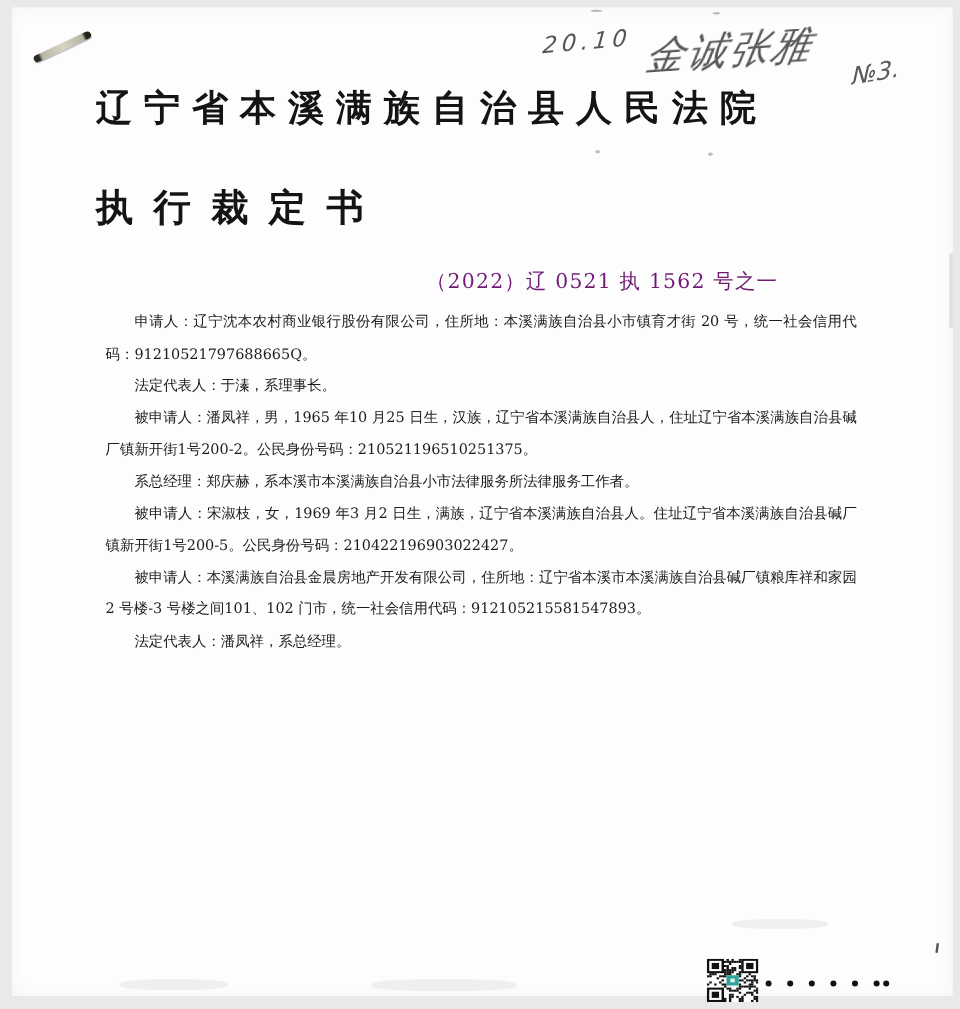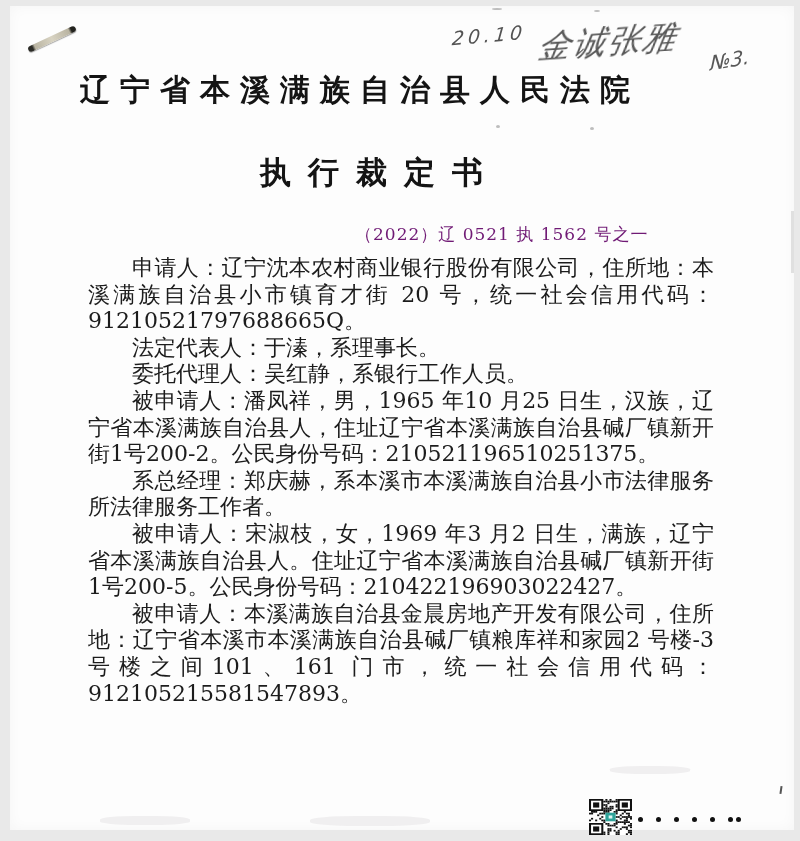--- a/index.html
+++ b/index.html
@@ -41,31 +41,31 @@
     transform:rotate(-10deg) skewX(-12deg);opacity:.85;
   }
   
   .court-name{
     position:absolute;left:70px;top:64px;width:600px;
     font-size:30px;font-weight:700;
     letter-spacing:10px;color:#141414;white-space:nowrap;
   }
   .doc-title{
     position:absolute;left:70px;top:146px;width:600px;
-    text-align:center;font-size:31px;font-weight:700;
+    text-align:left;font-size:31px;font-weight:700;
     letter-spacing:17px;color:#141414;white-space:nowrap;
   }
   .case-number{
     position:absolute;left:345px;top:217px;
     font-size:17px;color:#701a75;letter-spacing:1px;white-space:nowrap;
   }
   
   .doc-body{
     position:absolute;left:78px;top:249px;width:626px;
-    font-size:22px;line-height:26.6px;color:#1c1c1c;
+    font-size:12px;line-height:26.6px;color:#1c1c1c;
     text-align:justify;
   }
   .doc-body p{margin:0;text-indent:2em;}
   
   .speck{position:absolute;background:#bdbdbd;border-radius:50%;}
   .speck.s1{left:482px;top:2px;width:10px;height:2px;}
   .speck.s2{left:584px;top:4px;width:6px;height:2px;}
   .speck.s3{left:486px;top:119px;width:4px;height:3px;}
   .speck.s4{left:580px;top:121px;width:4px;height:3px;}
   .edge-shadow-right{
@@ -115,25 +115,25 @@
 
   <div class="doc-title">执行裁定书</div>
 
   <div class="case-number">（2022）辽 0521 执 1562 号之一</div>
 
   <div class="edge-shadow-right"></div>
 
   <div class="doc-body">
     <p>申请人：辽宁沈本农村商业银行股份有限公司，住所地：本溪满族自治县小市镇育才街 20 号，统一社会信用代码：91210521797688665Q。</p>
     <p>法定代表人：于溱，系理事长。</p>
-    <p>委托代理人：吴红静，系银行工作人员。</p>
     <p>被申请人：潘凤祥，男，1965 年10 月25 日生，汉族，辽宁省本溪满族自治县人，住址辽宁省本溪满族自治县碱厂镇新开街1号200-2。公民身份号码：210521196510251375。</p>
     <p>系总经理：郑庆赫，系本溪市本溪满族自治县小市法律服务所法律服务工作者。</p>
     <p>被申请人：宋淑枝，女，1969 年3 月2 日生，满族，辽宁省本溪满族自治县人。住址辽宁省本溪满族自治县碱厂镇新开街1号200-5。公民身份号码：210422196903022427。</p>
-    <p>被申请人：本溪满族自治县金晨房地产开发有限公司，住所地：辽宁省本溪市本溪满族自治县碱厂镇粮库祥和家园2 号楼-3 号楼之间101、161 门市，统一社会信用代码：912105215581547893。</p>
+    <p>被申请人：本溪满族自治县金晨房地产开发有限公司，住所地：辽宁省本溪市本溪满族自治县碱厂镇粮库祥和家园2 号楼-3 号楼之间101、102 门市，统一社会信用代码：912105215581547893。</p>
+    <p>法定代表人：潘凤祥，系总经理。</p>
   </div>
 
   <div class="smudge m1"></div>
   <div class="smudge m2"></div>
   <div class="smudge m3"></div>
   <div class="corner-mark"></div>
 
   <div class="qr">
       <svg viewBox="0 0 21 21" preserveAspectRatio="none" xmlns="http://www.w3.org/2000/svg">
         <rect x="0" y="0" width="21" height="21" fill="#fff"></rect>

